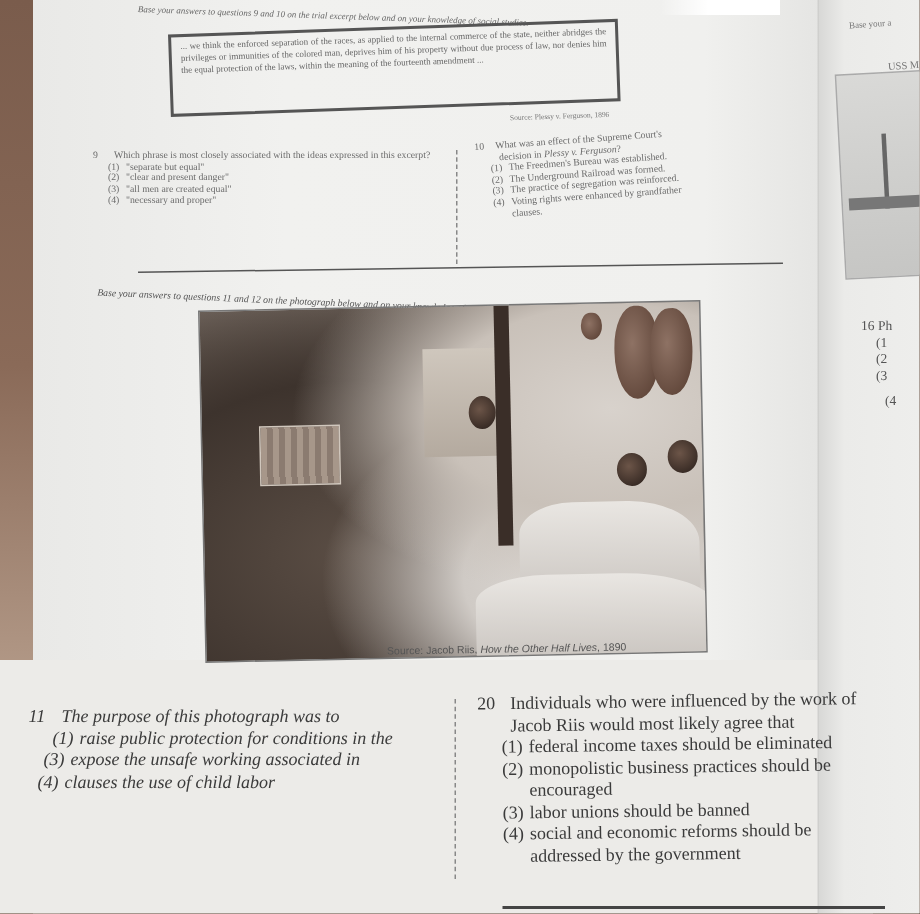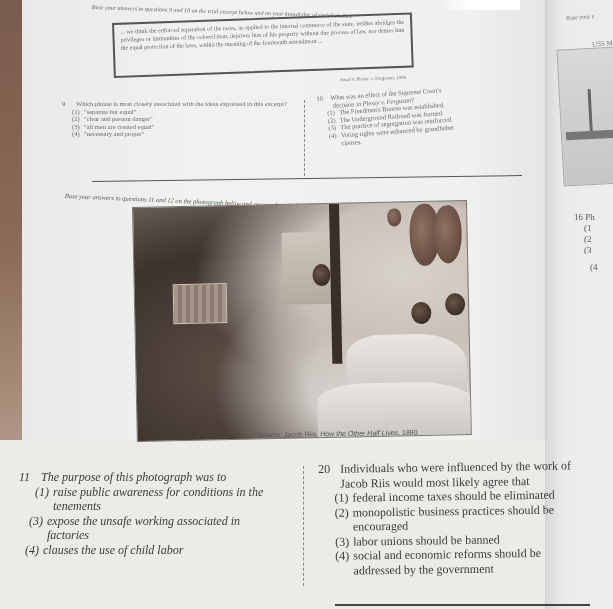--- a/index.html
+++ b/index.html
@@ -209,24 +209,22 @@
   <div class="head" style="left:178px; top:60px; width:18px; height:22px;"></div>
   <div class="head" style="left:276px; top:100px; width:20px; height:22px;"></div>
   <div class="head" style="left:310px; top:92px; width:20px; height:22px;"></div>
   <div class="sheet" style="left:210px; top:132px; width:120px; height:70px;"></div>
   <div class="sheet" style="left:180px; top:180px; width:160px; height:60px;"></div>
 </div>
 <div class="photo-caption"><span>Source: Jacob Riis, </span><i>How the Other Half Lives</i><span>, 1890</span></div>
 
 <div class="q-big q11">
   <div><span class="num">11</span><span>The purpose of this photograph was to</span></div>
-  <div class="opt"><span class="on">(1)</span><span>raise public awareness for conditions in the</span></div>
-  <div class="cont">tenements</div>
+  <div class="opt"><span class="on">(1)</span><span>raise public protection for conditions in the</span></div>
   <div class="opt o3"><span class="on">(3)</span><span>expose the unsafe working associated in</span></div>
-  <div class="cont" style="padding-left:28px;">factories</div>
   <div class="opt o4"><span class="on">(4)</span><span>clauses the use of child labor</span></div>
 </div>
 
 <div class="vdash" style="left:303px; top:466px; height:120px;"></div>
 
 <div class="q-big q12">
   <div><span class="num">20</span><span>Individuals who were influenced by the work of</span></div>
   <div style="padding-left:22px;">Jacob Riis would most likely agree that</div>
   <div class="opt"><span class="on">(1)</span><span>federal income taxes should be eliminated</span></div>
   <div class="opt"><span class="on">(2)</span><span>monopolistic business practices should be</span></div>

